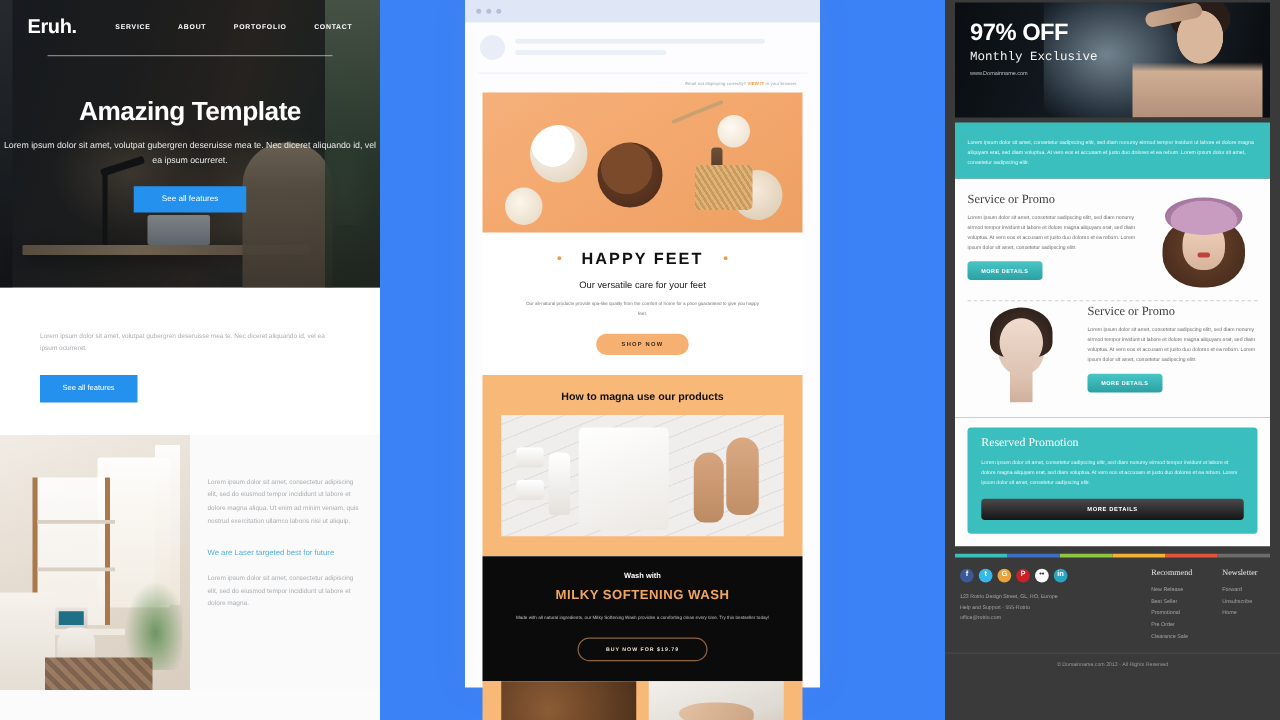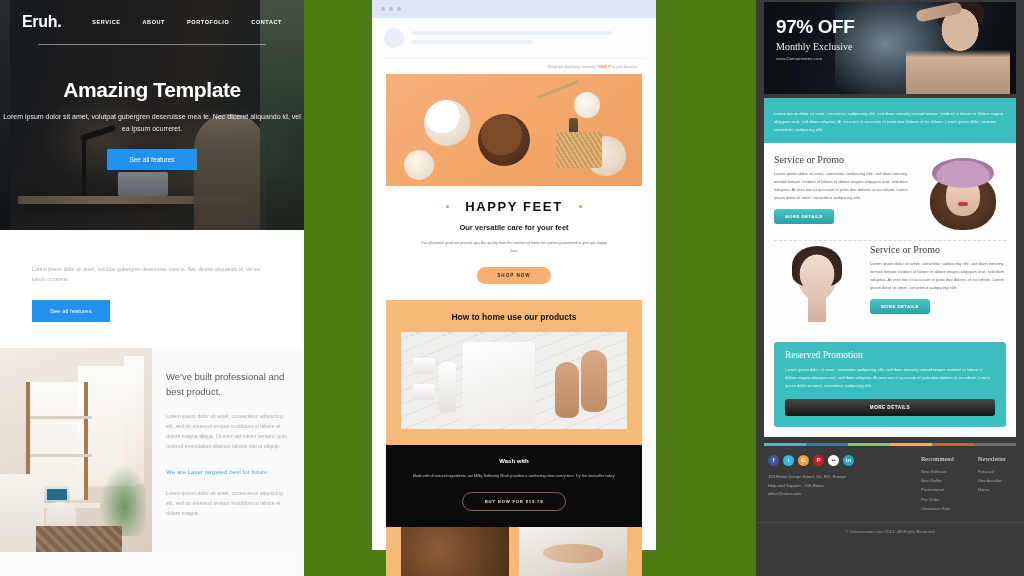--- a/index.html
+++ b/index.html
@@ -2,21 +2,21 @@
 <html><head>
 <meta charset="utf-8">
 <style>
   * { box-sizing: border-box; margin: 0; padding: 0; }
   html, body {
     width: 1024px; height: 576px;
     background: #ffffff;
     font-family: "Liberation Sans", sans-serif;
     overflow: hidden;
   }
-  .stage { position: relative; width: 1024px; height: 576px; background: #4d7c0f; }
+  .stage { position: relative; width: 1024px; height: 576px; background: #3b82f6; }
 
   
   .panel-left {
     position: absolute; left: 0; top: 0; width: 304px; height: 576px;
     background: #fbfbfb; overflow: hidden;
   }
   .hero {
     position: relative; height: 230px; width: 304px;
     background:
       radial-gradient(ellipse 120px 90px at 72% 72%, rgba(150,120,90,.55), transparent 70%),
@@ -177,21 +177,21 @@
     background:#c9a071; transform:rotate(-22deg); border-radius:2px;
   }
   .ffgrain{
     position:absolute; left:170px; top:58px; width:46px; height:36px;
     background:repeating-linear-gradient(58deg,#e0b377 0 2px,#c99a5e 2px 4px); border-radius:4px;
   }
   .white-block{ background:#fff; padding:13px 18px 16px 18px; text-align:center; }
   .happy-row{ display:flex; align-items:center; justify-content:center; gap:16px; }
   .happy-dot{ width:3.5px; height:3.5px; border-radius:50%; background:#f0973f; }
   .happy-title{ font-size:13px; font-weight:bold; letter-spacing:1.6px; color:#111; }
-  .happy-sub{ font-size:7.5px; font-weight:bold; color:#1a1a1a; margin-top:9px; }
+  .happy-sub{ font-size:7.5px; font-weight:normal; color:#1a1a1a; margin-top:9px; }
   .happy-p{ font-size:3.7px; color:#6f737a; line-height:2.1; margin-top:8px; padding:0 16px; }
   .btn-shop{
     display:inline-block; margin-top:11px; background:#f6b072; color:#3a2a18;
     font-size:4.6px; font-weight:bold; letter-spacing:1px; padding:6px 20px;
     border:0; border-radius:10px; cursor:pointer;
   }
   .peach-block{ background:#f8b878; padding:12px 15px 16px 15px; }
   .peach-title{ text-align:center; font-size:8.5px; font-weight:bold; color:#111; }
   .feet-img{
     margin-top:10px; height:97px; position:relative; overflow:hidden;
@@ -268,21 +268,22 @@
       linear-gradient(180deg, transparent 52%, #cfae93 60%, #b3907a 100%);
   }
   .vm-arm{
     position:absolute; right:54px; top:4px; width:46px; height:12px;
     background:linear-gradient(90deg,#caa88e,#b28f76); border-radius:8px; transform:rotate(-12deg);
   }
   .vm-btext{ position:absolute; left:12px; top:14px; }
   .vm-off{ color:#fff; font-size:19px; font-weight:bold; letter-spacing:-.4px; }
   .vm-mon{
     color:#f3f3f3; font-size:10px; margin-top:3px;
-    font-family:Liberation Serif, serif;
+    font-family:Liberation Mono, monospace;
+    text-align:right;
   }
   .vm-dom{ color:#b9c2c8; font-size:4.4px; margin-top:4px; }
   .vm-cta{
     margin:4px 8px 0 8px; background:#3bbebe; padding:7px 10px 9px 10px;
   }
   .vm-cta h3{
     color:#fff; font-size:11px; font-weight:bold;
     font-family:"Liberation Serif", serif; letter-spacing:.1px;
   }
   .vm-cta p{ color:#eafafa; font-size:4.2px; line-height:1.9; margin-top:5px; }
@@ -410,21 +411,20 @@
         <div class="si-curtain"></div>
         <div class="si-shelf"></div>
         <div class="si-desk"></div>
         <div class="si-laptop"></div>
         <div class="si-chair"></div>
         <div class="si-dresser"></div>
         <div class="si-plant"></div>
         <div class="si-rug"></div>
       </div>
       <div class="split-txt">
-        <div class="split-h">We've built professional and best product.</div>
         <div class="split-p">Lorem ipsum dolor sit amet, consectetur adipiscing elit, sed do eiusmod tempor incididunt ut labore et dolore magna aliqua. Ut enim ad minim veniam, quis nostrud exercitation ullamco laboris nisi ut aliquip.</div>
         <div class="split-link">We are Laser targeted best for future</div>
         <div class="split-p">Lorem ipsum dolor sit amet, consectetur adipiscing elit, sed do eiusmod tempor incididunt ut labore et dolore magna.</div>
       </div>
     </div>
   </div>
 
   <div class="panel-mid">
     <div class="mid-chrome">
       <span class="dot"></span>
@@ -464,33 +464,34 @@
           <span class="happy-dot"></span>
           <span class="happy-title">HAPPY FEET</span>
           <span class="happy-dot"></span>
         </div>
         <div class="happy-sub">Our versatile care for your feet</div>
         <div class="happy-p">Our all-natural products provide spa-like quality from the comfort of home for a price guaranteed to give you happy feet.</div>
         <button class="btn-shop">SHOP NOW</button>
       </div>
 
       <div class="peach-block">
-        <div class="peach-title">How to home use our products</div>
+        <div class="peach-title">How to magna use our products</div>
         <div class="feet-img">
           <div class="fi-towel"></div>
           <div class="fi-jar"></div>
           <div class="fi-jar2"></div>
           <div class="fi-bottle"></div>
           <div class="fi-foot"></div>
           <div class="fi-foot2"></div>
         </div>
       </div>
 
       <div class="dark-block">
         <div class="dark-small">Wash with</div>
+        <div class="dark-title">MILKY SOFTENING WASH</div>
         <div class="dark-p">Made with all natural ingredients, our Milky Softening Wash provides a comforting clean every time. Try this bestseller today!</div>
         <button class="btn-buy">BUY NOW FOR $19.79</button>
       </div>
 
       <div class="duo">
         <div class="duo-img duo-a"></div>
         <div class="duo-img duo-b"></div>
       </div>
     </div>
   </div>

